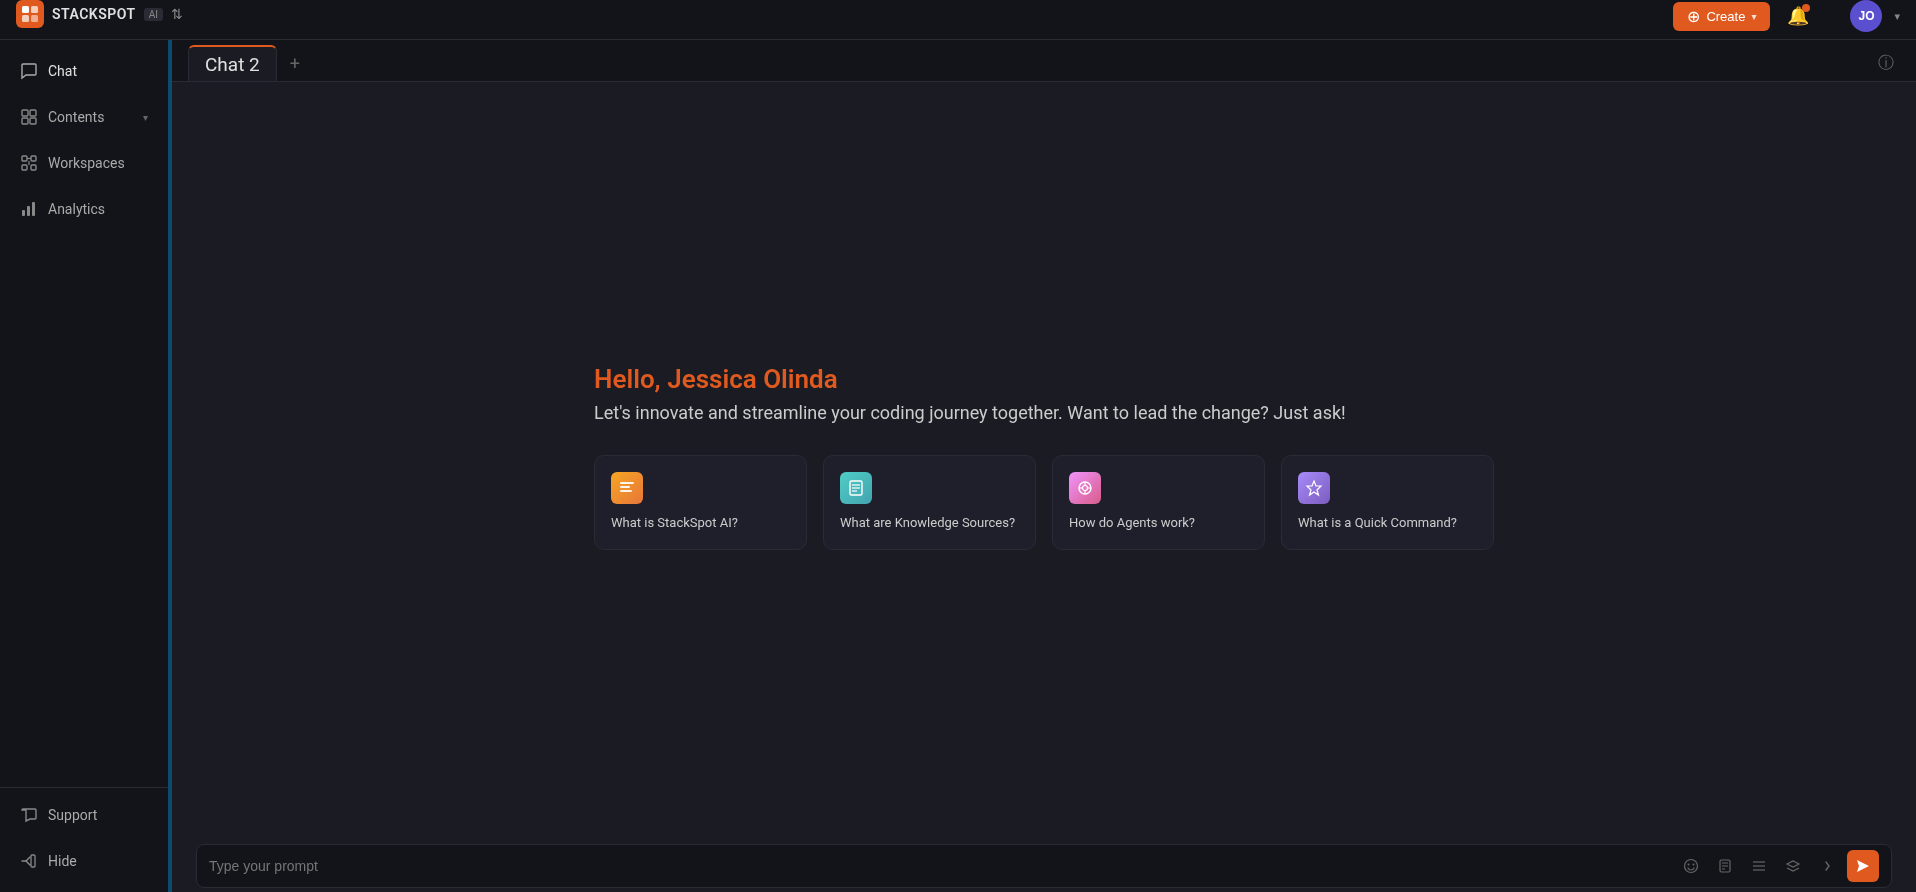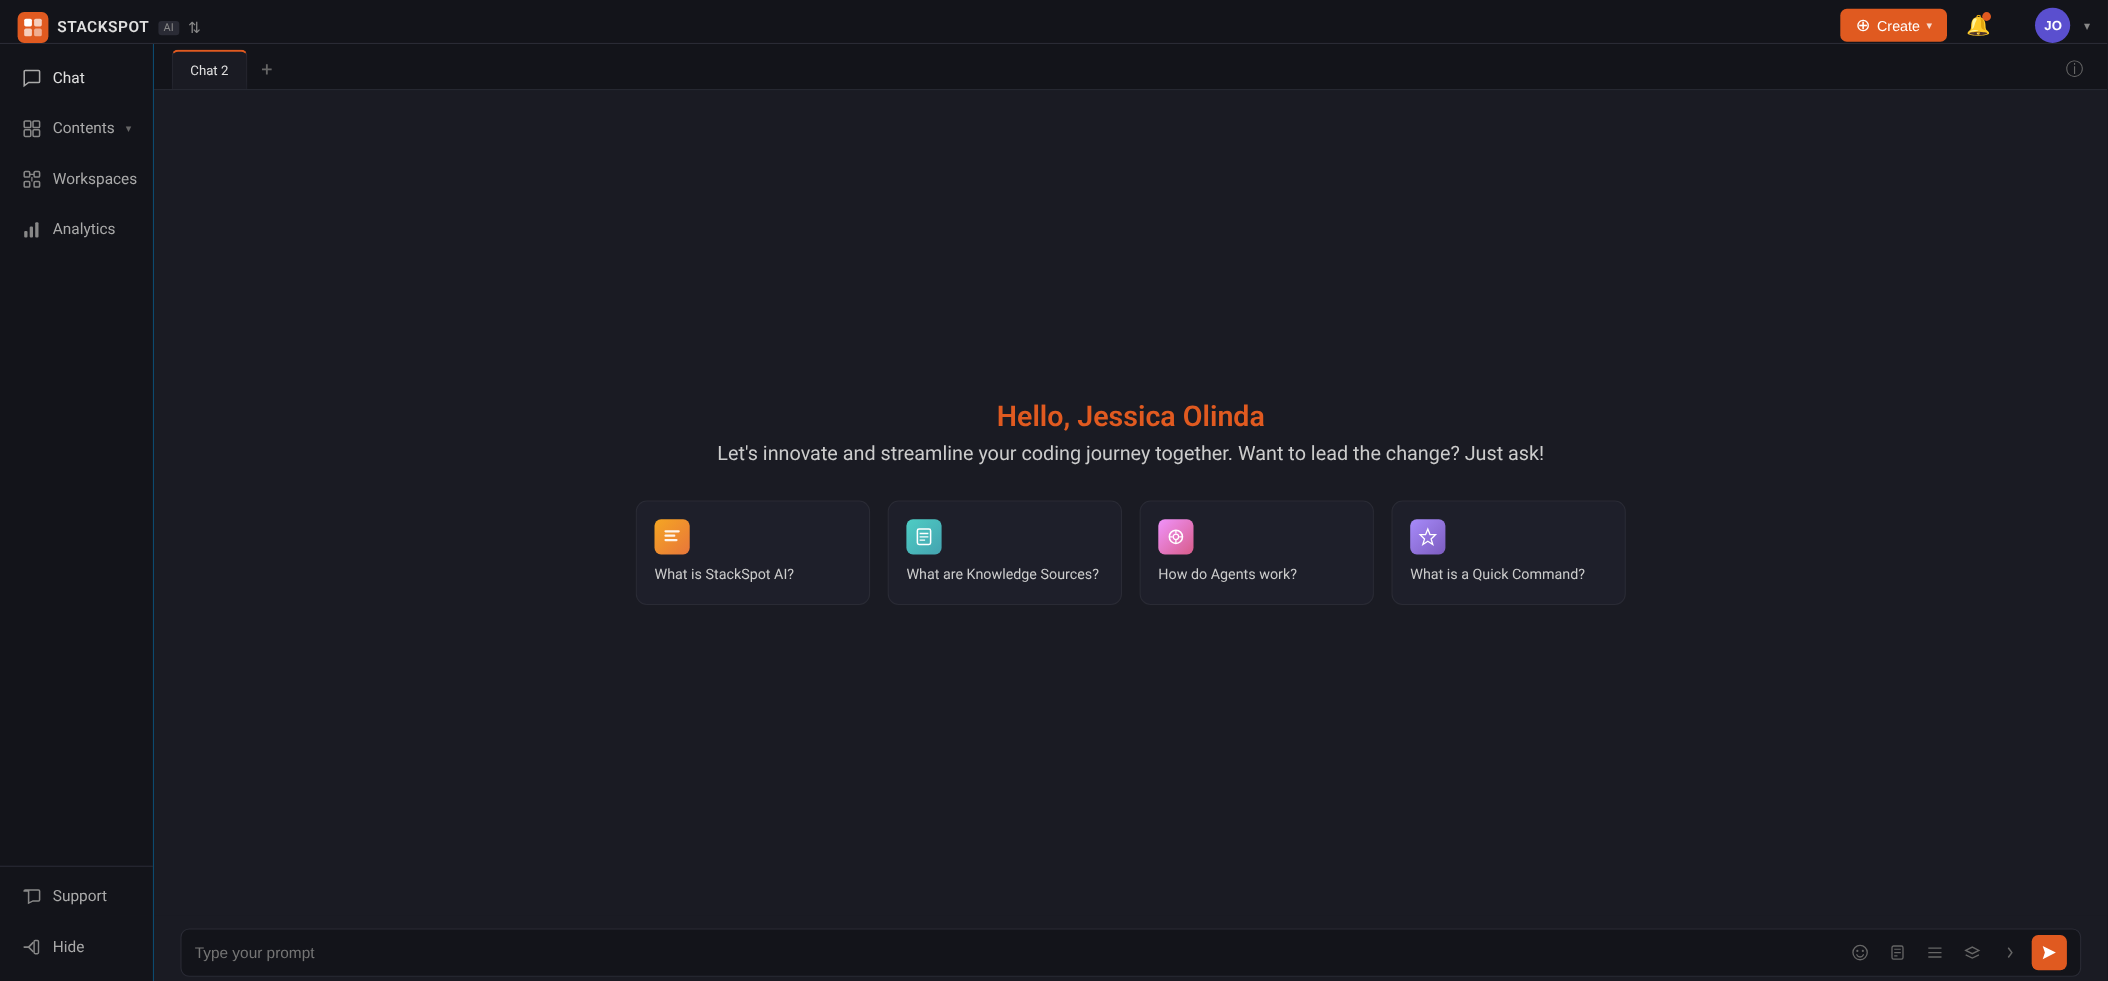--- a/index.html
+++ b/index.html
@@ -12,21 +12,21 @@
       overflow: hidden;
       display: flex;
       flex-direction: column;
     }
 
     
     .topbar {
       height: 40px;
       background: #13141a;
       display: flex;
-      align-items: flex-end;
+      align-items: flex-start;
       justify-content: space-between;
       padding: 0 16px;
       border-bottom: 1px solid #2a2b35;
       flex-shrink: 0;
     }
     .topbar-left {
       display: flex;
       align-items: center;
       gap: 8px;
     }
@@ -132,23 +132,23 @@
 
     
     .main-layout {
       display: flex;
       flex: 1;
       overflow: hidden;
     }
 
     
     .sidebar {
-      width: 140px;
+      width: 172px;
       background: #13141a;
-      border-right: 1px solid #0c4a6e;
+      border-right: 4px solid #0c4a6e;
       display: flex;
       flex-direction: column;
       padding: 8px 0;
       flex-shrink: 0;
     }
     .sidebar-item {
       display: flex;
       align-items: center;
       gap: 10px;
       padding: 14px 20px;
@@ -198,21 +198,21 @@
       border-bottom: 1px solid #2a2b35;
       padding: 0 16px;
       gap: 4px;
       flex-shrink: 0;
     }
     .tab {
       height: 36px;
       padding: 0 16px;
       display: flex;
       align-items: center;
-      font-size: 12px;
+      font-size: 19px;
       cursor: pointer;
       color: #aaa;
       border-radius: 6px 6px 0 0;
       position: relative;
     }
     .tab.active {
       background: #1a1b23;
       color: #e0e0e0;
       border-top: 2px solid #e05a20;
       border-left: 1px solid #2a2b35;
@@ -252,21 +252,21 @@
     .chat-main {
       flex: 1;
       display: flex;
       flex-direction: column;
       align-items: center;
       justify-content: center;
       padding: 40px;
       overflow: hidden;
     }
     .welcome-section {
-      text-align: center;
+      text-align: left;
       width: 100%;
       max-width: 900px;
       margin-bottom: 32px;
     }
     .welcome-name {
       font-size: 26px;
       font-weight: 600;
       color: #e05a20;
       margin-bottom: 8px;
     }

